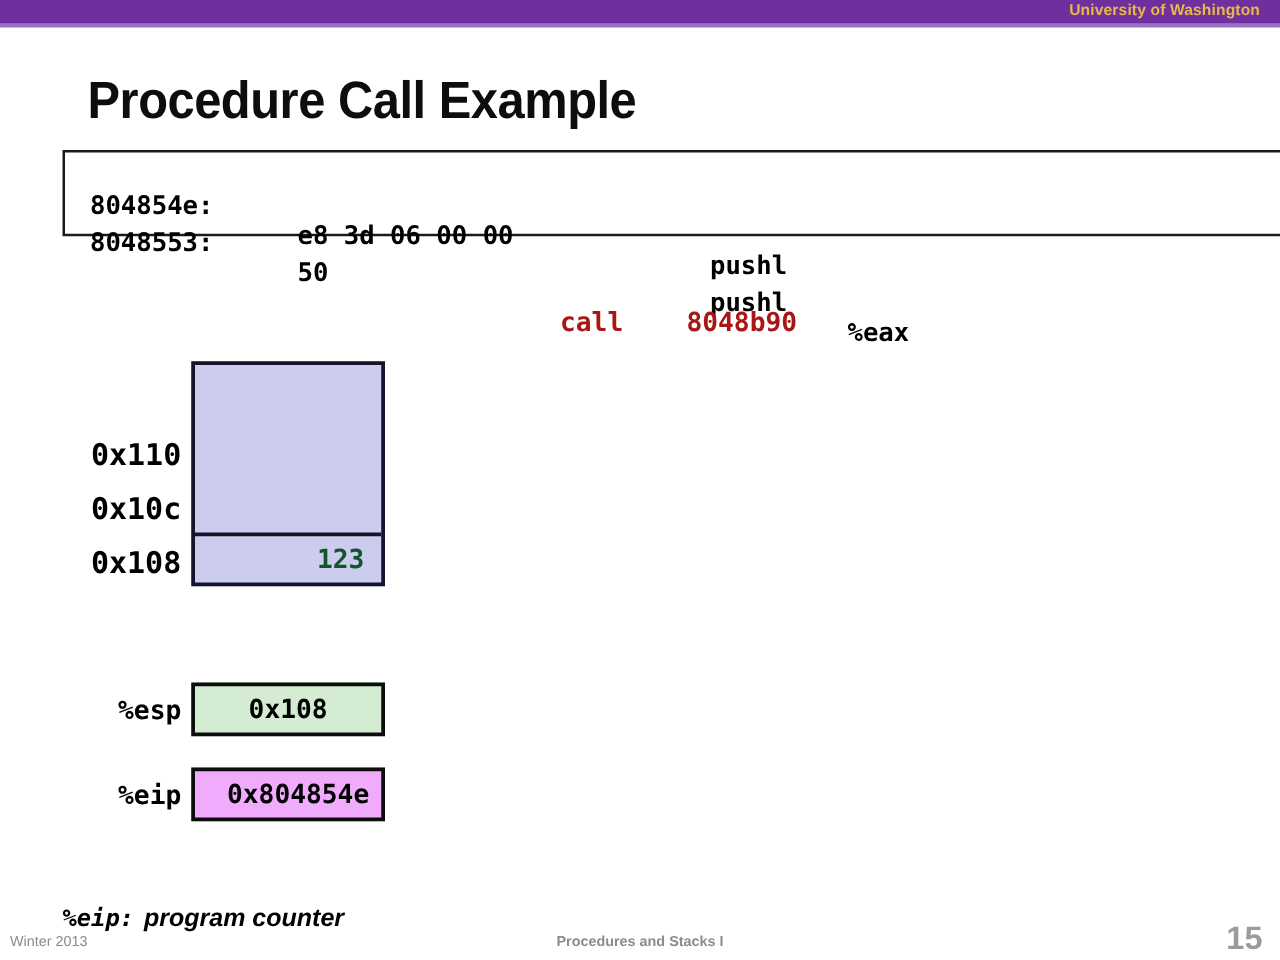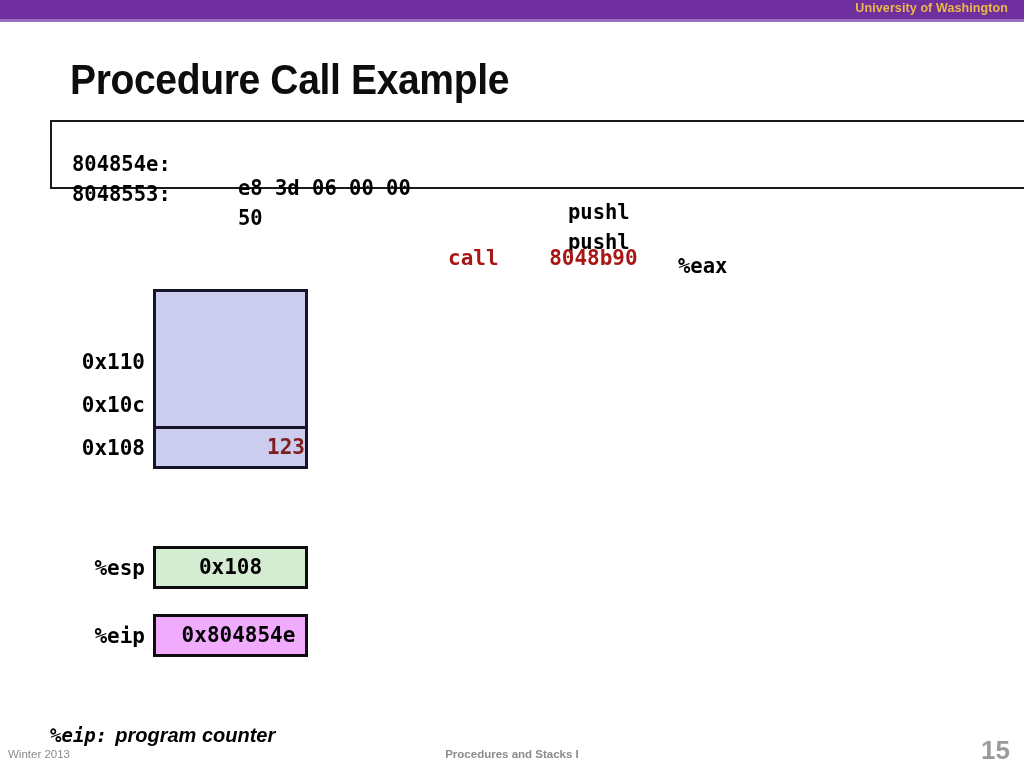--- a/index.html
+++ b/index.html
@@ -115,34 +115,35 @@
     height: 3px;
     background: #14142b;
   }
   #stack-cell-value {
     position: absolute;
     left: 0;
     top: 137px;
     width: 100%;
     height: 37px;
     line-height: 37px;
-    text-align: right;
-    font-family: "DejaVu Sans Mono", monospace;
-    font-size: 21px;
-    font-weight: bold;
-    color: #7f1d1d;
+    text-align: center;
+    font-family: "DejaVu Sans Mono", monospace;
+    font-size: 21px;
+    font-weight: bold;
+    color: #14532d;
+    padding-left: 42px;
   }
 
   .addr-label {
     position: absolute;
     left: 0;
     width: 145px;
     text-align: right;
     font-family: "DejaVu Sans Mono", monospace;
-    font-size: 21px;
+    font-size: 24px;
     font-weight: bold;
     color: #000000;
     white-space: pre;
   }
   #addr-label-0 { top: 350px; }
   #addr-label-1 { top: 393px; }
   #addr-label-2 { top: 436px; }
 
   
   .reg-name {

